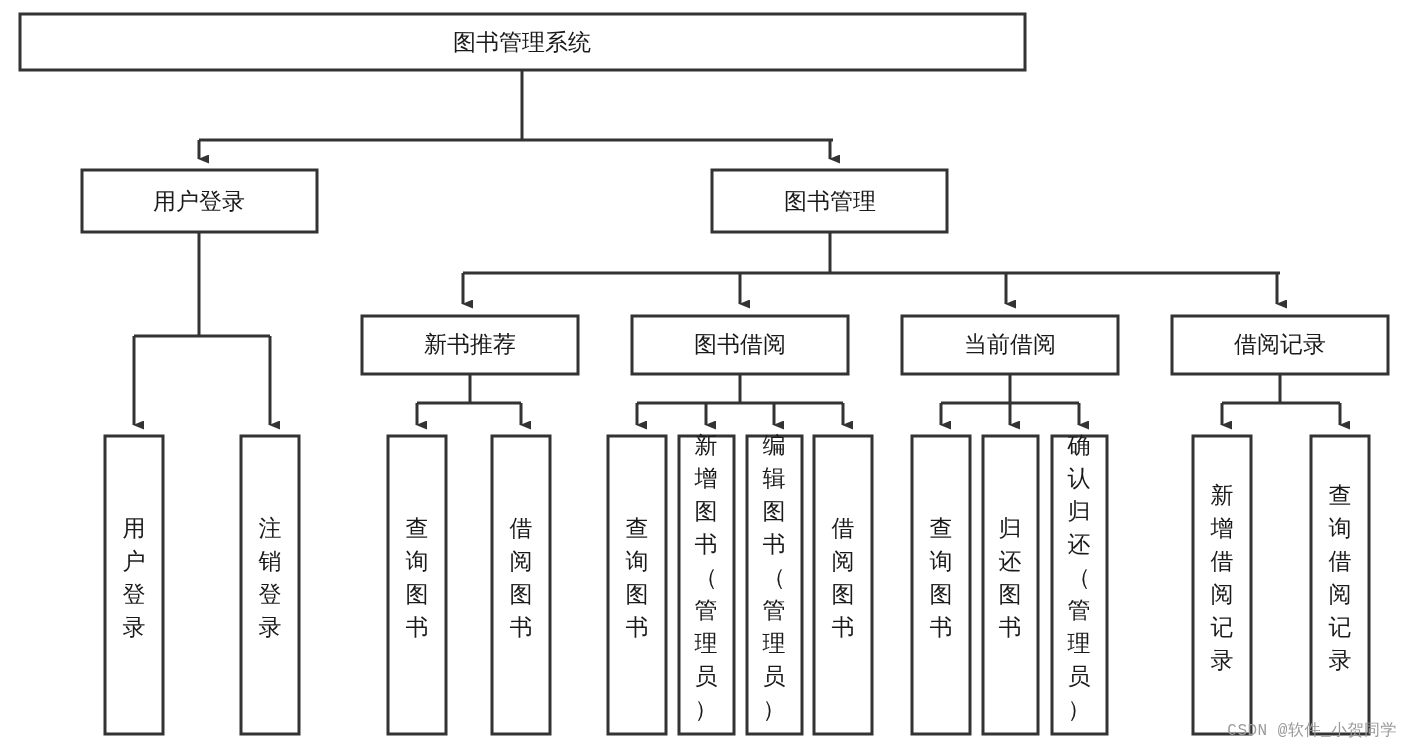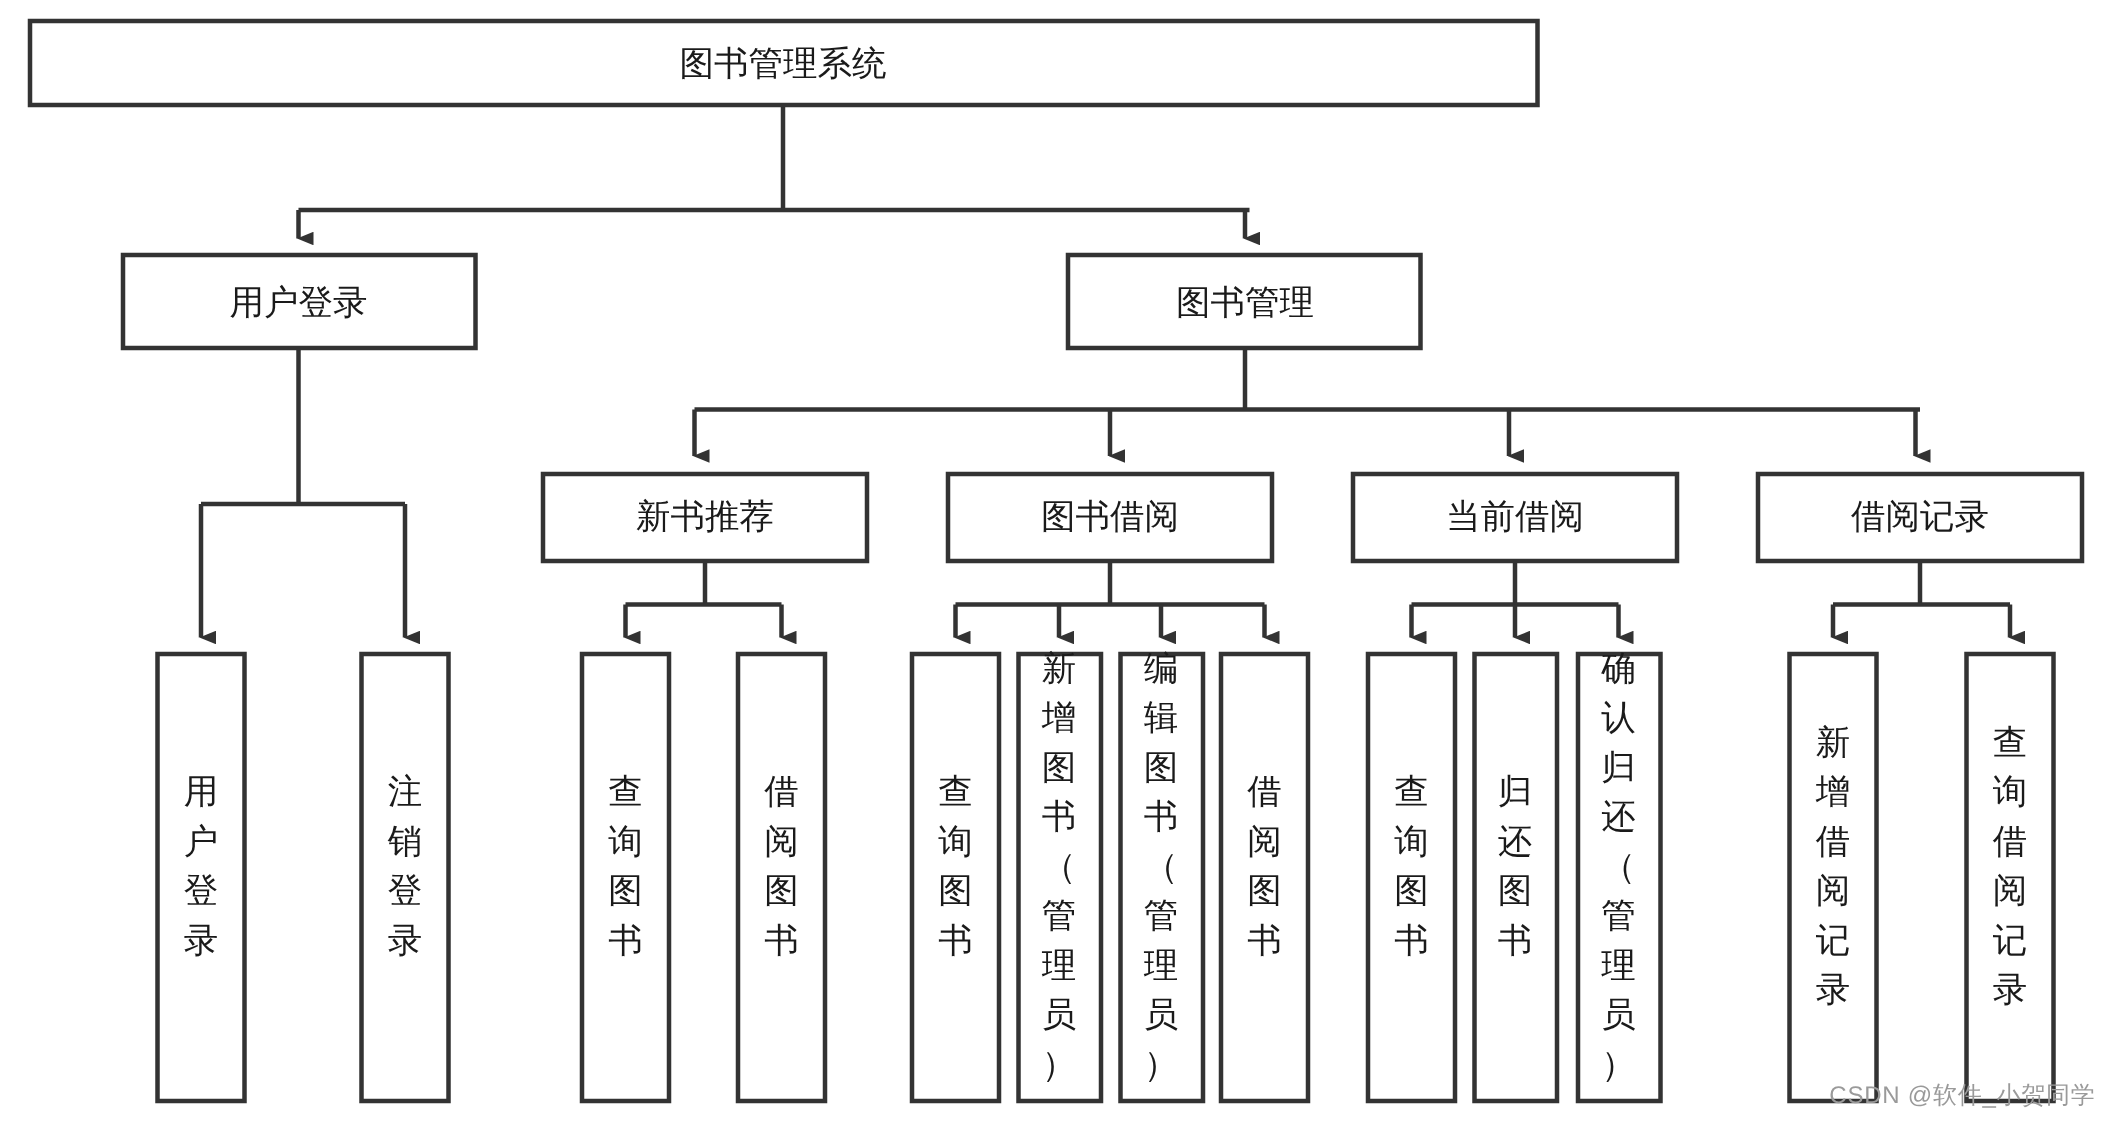--- a/index.html
+++ b/index.html
@@ -47,21 +47,21 @@
   }
   .connector {
     stroke: #333333;
     stroke-width: 3;
     fill: none;
   }
   .watermark {
     position: absolute;
     right: 8px;
     bottom: 6px;
-    font-family: Liberation Sans, sans-serif;
+    font-family: Liberation Mono, monospace;
     font-size: 16px;
     color: #9a9a9a;
     letter-spacing: 0.5px;
     white-space: nowrap;
     user-select: none;
   }
 </style>
 </head>
 <body>
 

